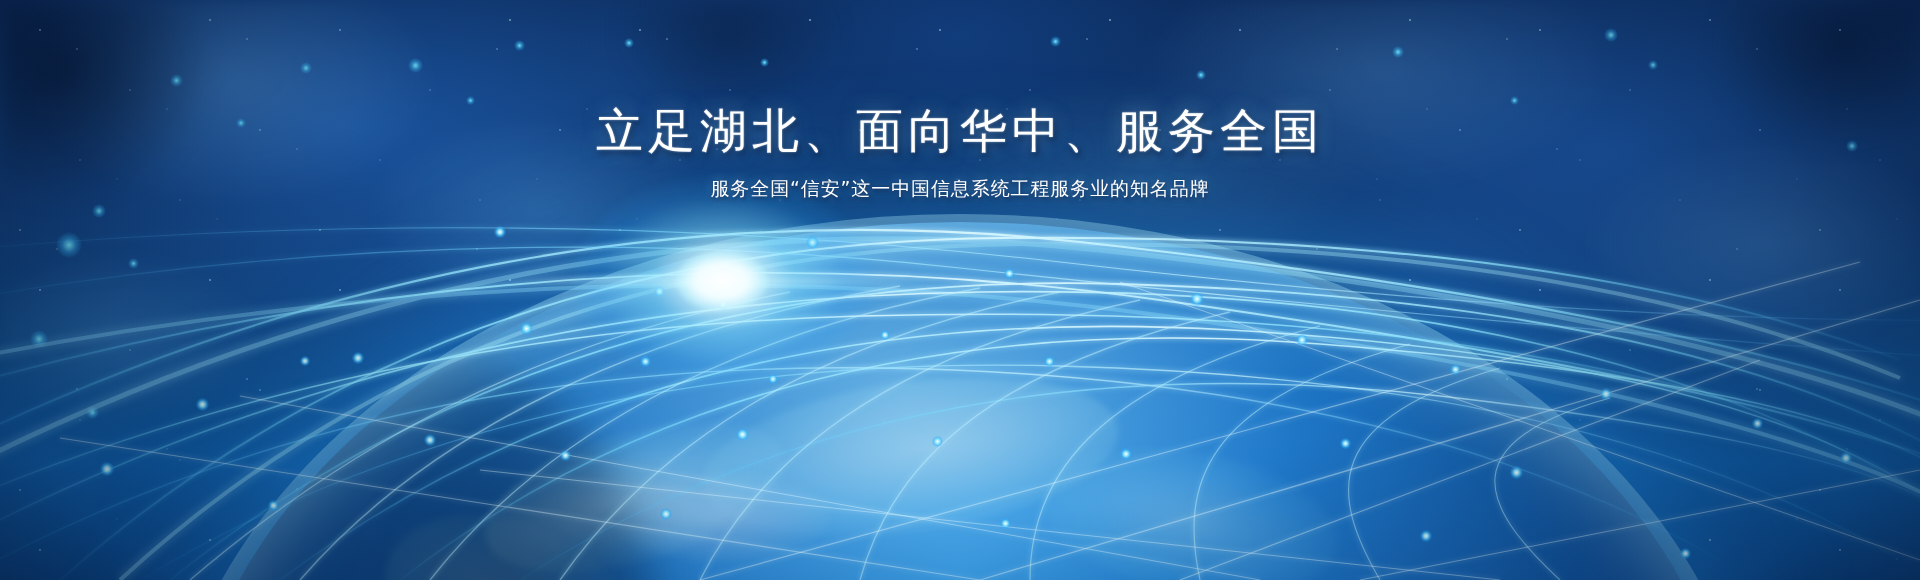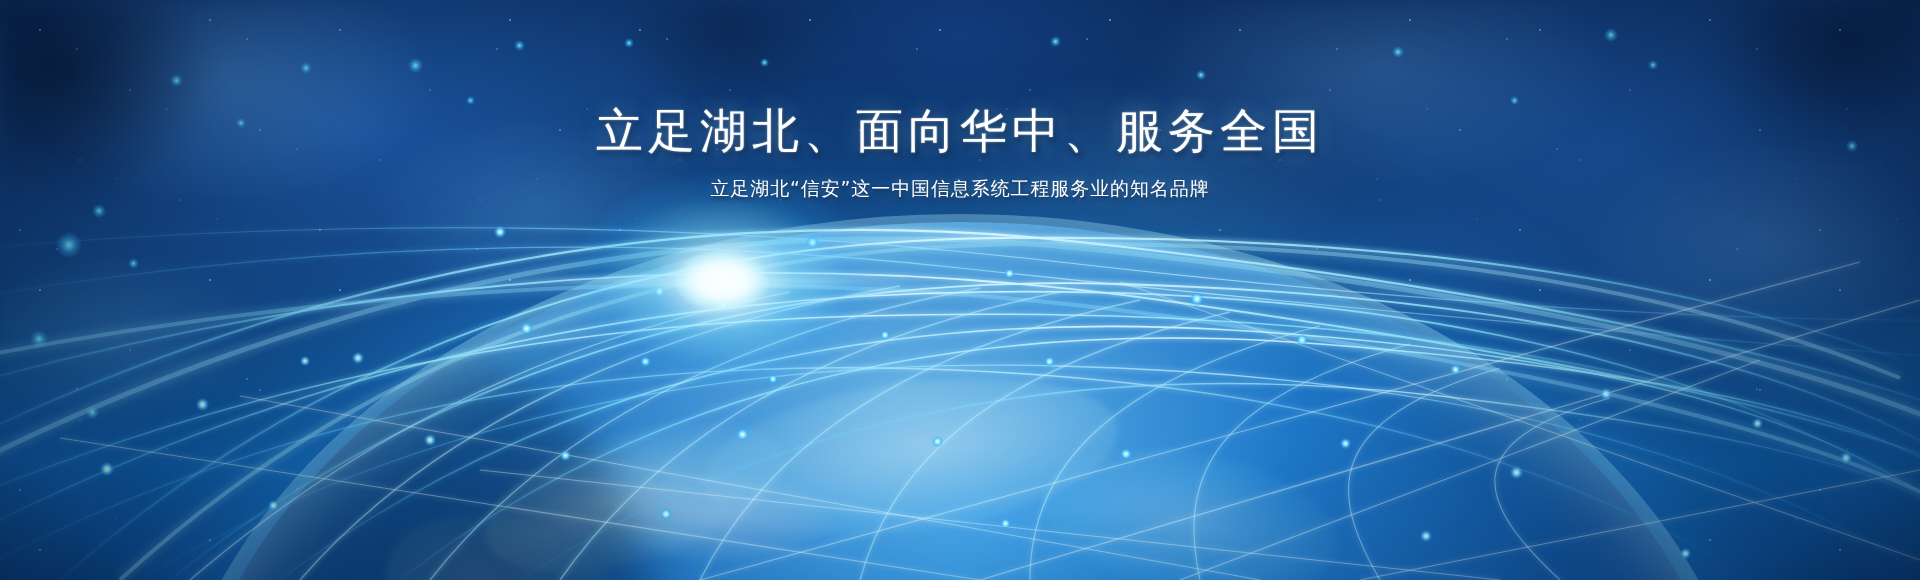--- a/index.html
+++ b/index.html
@@ -354,16 +354,16 @@
   <div class="node" style="left:1680px;top:548px; width:11px; height:11px;"></div>
 
   <div class="flare">
     <div class="flare-streak"></div>
   </div>
 
   <div class="vignette"></div>
 
   <div class="copy">
     <div class="headline">立足湖北、面向华中、服务全国</div>
-    <div class="subline">立足湖北“信安”这一中国信息系统工程服务业的知名品牌</div>
+    <div class="subline">服务全国“信安”这一中国信息系统工程服务业的知名品牌</div>
   </div>
 
 </div>
 
 </body></html>

